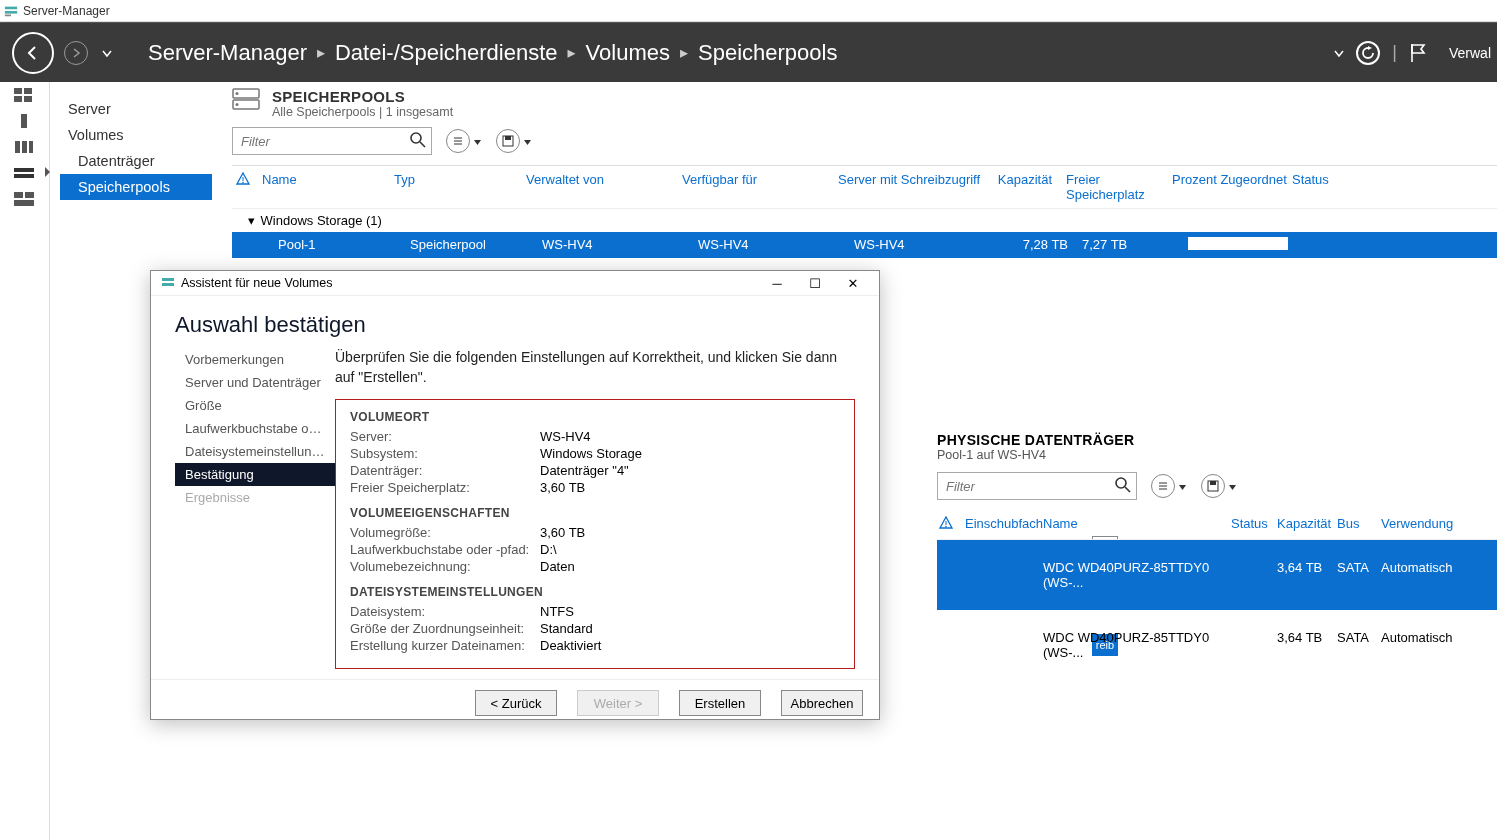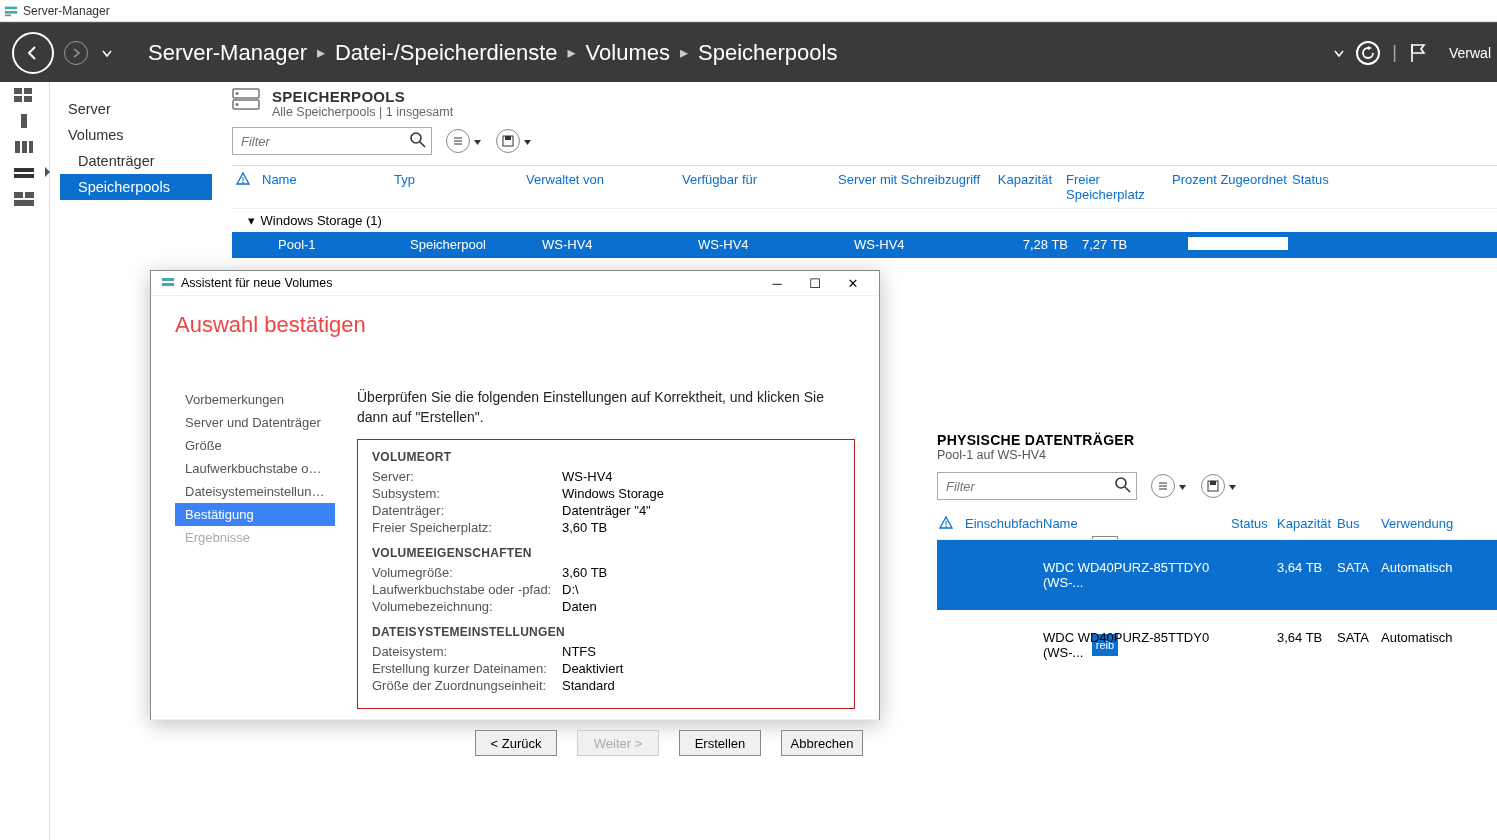--- a/index.html
+++ b/index.html
@@ -83,25 +83,25 @@
   .p-bus{ width:44px;}
   .p-use{ width:90px;}
 
   
   .modal { position:absolute; left:150px; top:270px; width:730px; height:450px; background:#fff; border:1px solid #888; box-shadow:0 4px 20px rgba(0,0,0,0.25); display:flex; flex-direction:column; }
   .modal-title{ height:34px; display:flex; align-items:center; justify-content:space-between; padding:0 8px 0 10px; font-size:12.5px; border-bottom:1px solid #eee;}
   .modal-title .left { display:flex;align-items:center;gap:6px;}
   .modal-title .winbtns { display:flex; gap:2px;}
   .modal-title .winbtn { width:36px;height:24px; display:flex;align-items:center;justify-content:center; cursor:pointer; font-size:13px;}
   .modal-body { flex:1; display:flex; flex-direction:column; padding:16px 24px 10px 24px; }
-  .modal-body h1 { font-size:22px; color:#ef4444; font-weight:400; margin-bottom:18px; }
-  .modal-cols { display:flex; gap:22px; flex:1;margin-top:32px; }
+  .modal-body h1 { font-size:22px; color:#0f172a; font-weight:400; margin-bottom:10px; }
+  .modal-cols { display:flex; flex:1; }
   .steps { width:160px; font-size:13px; }
   .steps div { padding:4px 10px; color:#555; cursor:pointer; white-space:nowrap; overflow:hidden; text-overflow:ellipsis;}
-  .steps .active { background:#3b82f6; color:#fff; }
+  .steps .active { background:#0f172a; color:#fff; }
   .steps .disabled { color:#aaa; }
   .summary { flex:1; font-size:13px; }
   .summary .intro { margin-bottom:12px; line-height:1.4; color:#222; font-size:14px;}
   .summary .box{ border:1px solid #b91c1c; padding:10px 14px 14px 14px; }
   .summary .sect{ font-size:12px; font-weight:600; letter-spacing:0.3px; margin-top:10px; margin-bottom:4px; color:#444;}
   .summary .sect:first-child{margin-top:0;}
   .summary .kv { display:flex; padding:1px 0;}
   .summary .kv .k { width:190px; color:#555;}
   .modal-buttons { display:flex; justify-content:flex-end; gap:20px; padding:10px 16px; border-top:1px solid #eee;}
   .modal-buttons button { min-width:82px; height:26px; font-size:13px; border:1px solid #888; background:#f0f0f0; cursor:pointer; }
@@ -417,26 +417,26 @@
               <div class="k">Volumebezeichnung:</div>
               <div>Daten</div>
             </div>
 
           <div class="sect">DATEISYSTEMEINSTELLUNGEN</div>
           <div class="kv">
               <div class="k">Dateisystem:</div>
               <div>NTFS</div>
             </div>
           <div class="kv">
+              <div class="k">Größe der Zuordnungseinheit:</div>
+              <div>Standard</div>
+            </div>
+          <div class="kv">
               <div class="k">Erstellung kurzer Dateinamen:</div>
               <div>Deaktiviert</div>
-            </div>
-          <div class="kv">
-              <div class="k">Größe der Zuordnungseinheit:</div>
-              <div>Standard</div>
             </div>
         </div>
       </div>
     </div>
   </div>
   <div class="modal-buttons">
     <button>&lt; Zurück</button>
     <button disabled="">Weiter &gt;</button>
     <button>Erstellen</button>
     <button>Abbrechen</button>

